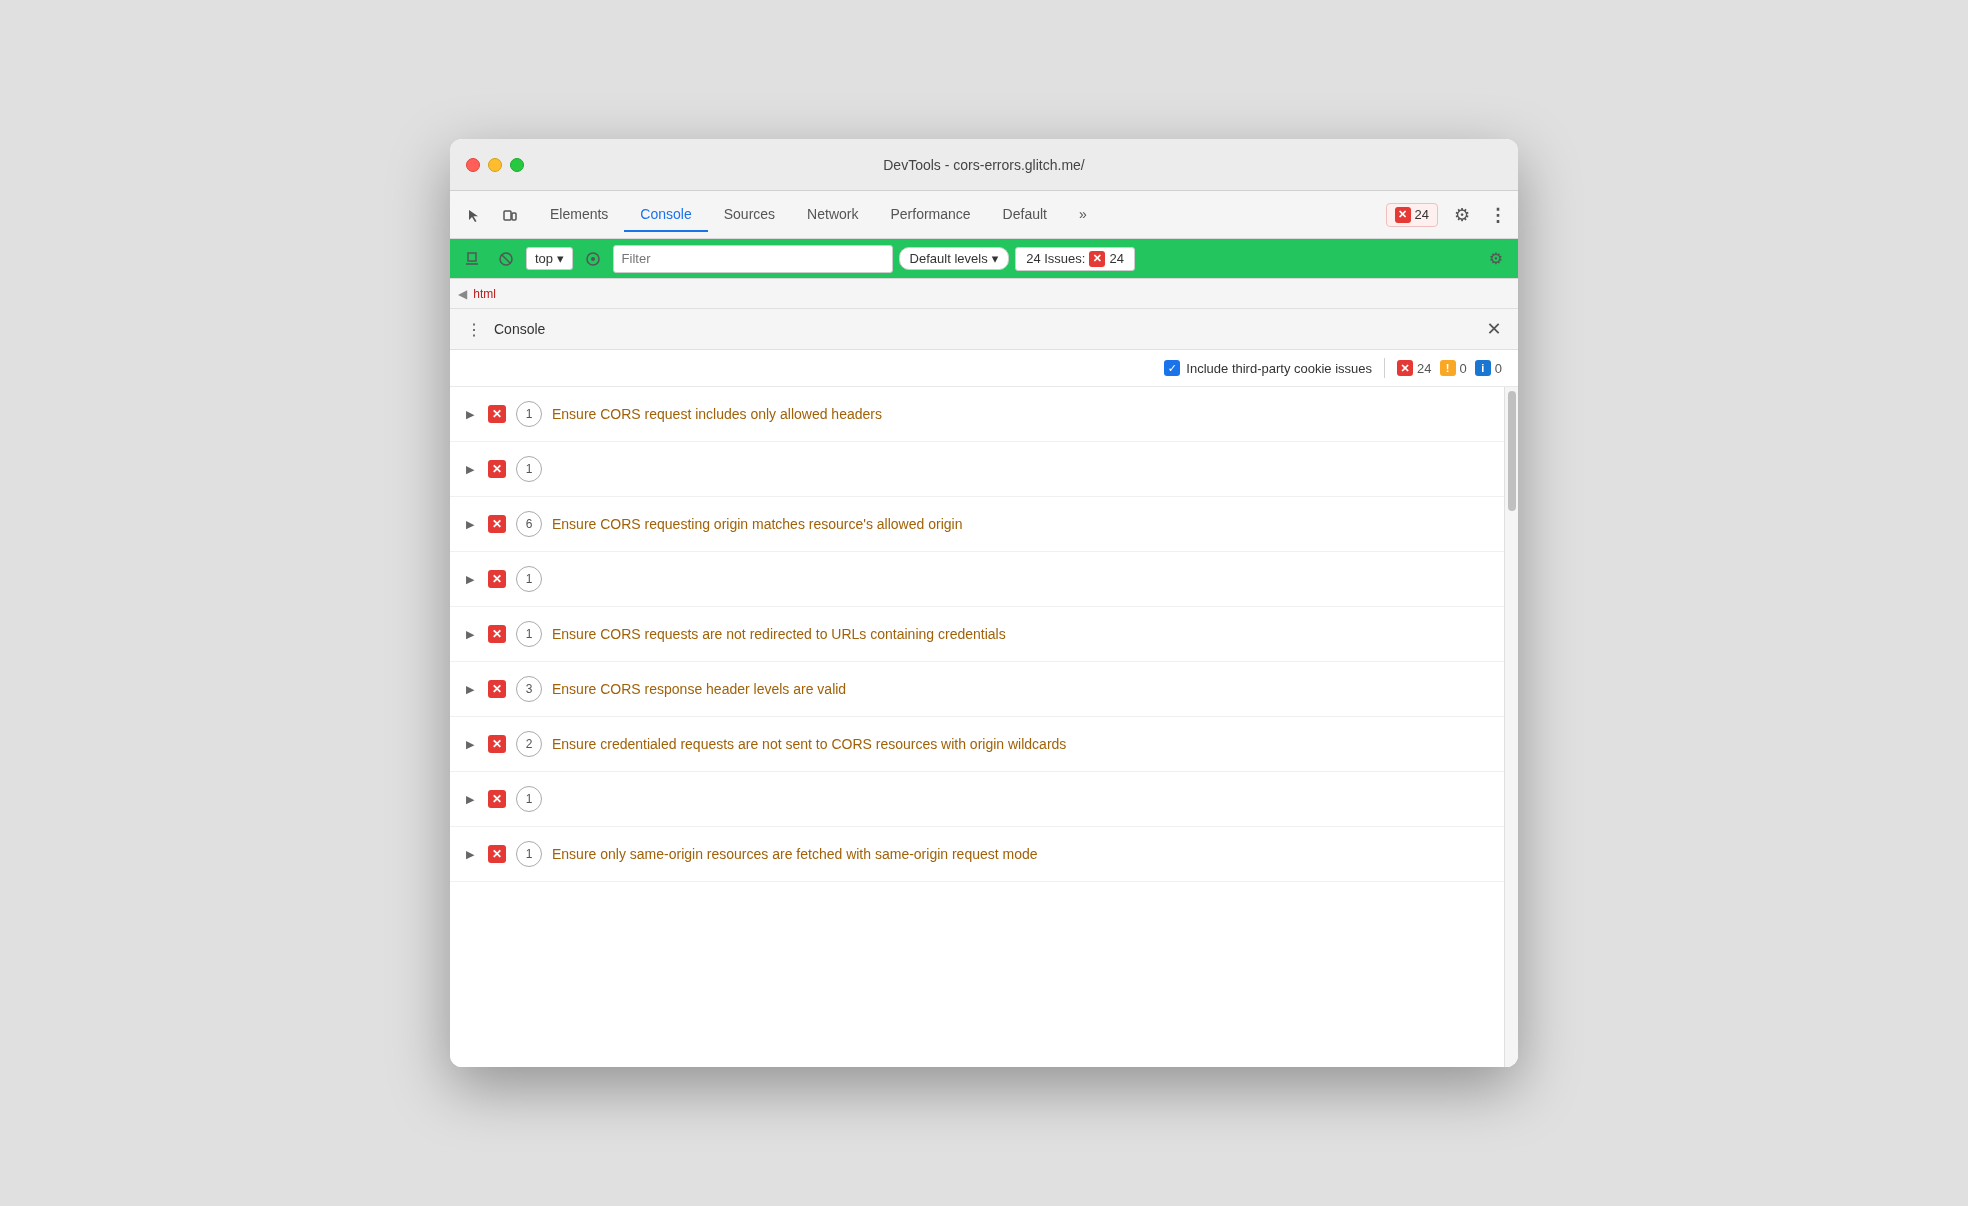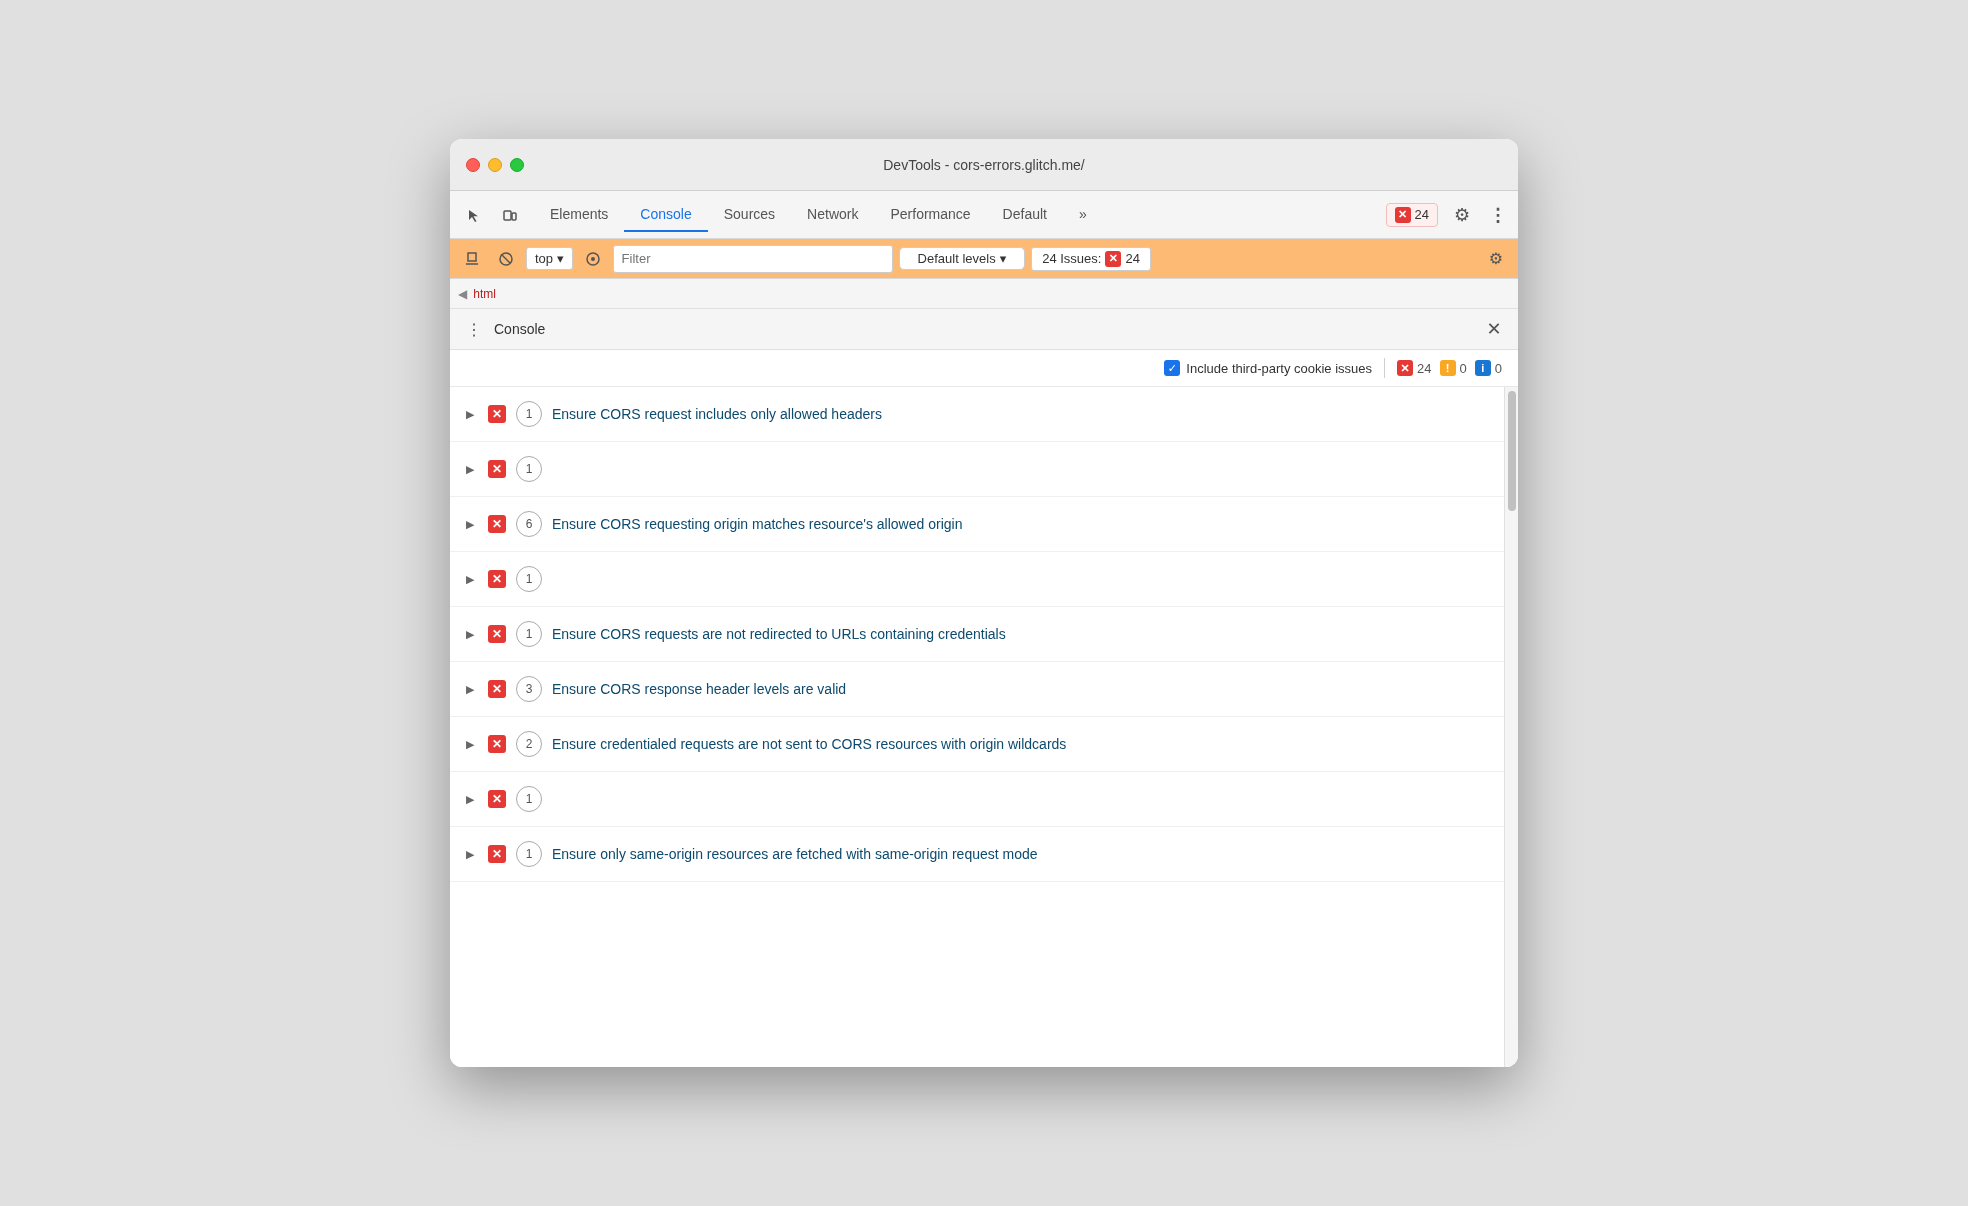--- a/index.html
+++ b/index.html
@@ -132,21 +132,21 @@
       height: 32px;
       display: flex;
       align-items: center;
       justify-content: center;
       cursor: pointer;
       color: #555;
       font-size: 18px;
       font-weight: bold;
     }
     .console-toolbar {
-      background: #fdba74;
+      background: #22c55e;
       height: 40px;
       display: flex;
       align-items: center;
       border-bottom: 1px solid #d8d8d8;
       padding: 0 8px;
       gap: 6px;
     }
     .console-icon-btn {
       width: 28px;
       height: 28px;
@@ -179,23 +179,23 @@
       border: 1px solid #ccc;
       border-radius: 3px;
       padding: 0 8px;
       font-size: 13px;
       background: white;
     }
     .levels-btn {
       display: flex;
       align-items: center;
       gap: 4px;
-      padding: 3px 18px;
+      padding: 3px 10px;
       border: 1px solid #ccc;
-      border-radius: 5px;
+      border-radius: 10px;
       background: white;
       font-size: 13px;
       cursor: pointer;
       color: #333;
     }
     .issues-badge {
       display: flex;
       align-items: center;
       gap: 4px;
       padding: 3px 10px;
@@ -377,21 +377,21 @@
       align-items: center;
       justify-content: center;
       font-size: 12px;
       color: #555;
       flex-shrink: 0;
       background: white;
     }
     .issue-text {
       flex: 1;
       font-size: 14px;
-      color: #0c4a6e;
+      color: #a16207;
     }
     .main-content {
       display: flex;
       flex-direction: column;
       height: 680px;
       overflow: hidden;
       position: relative;
     }
     .scrollbar {
       position: absolute;

